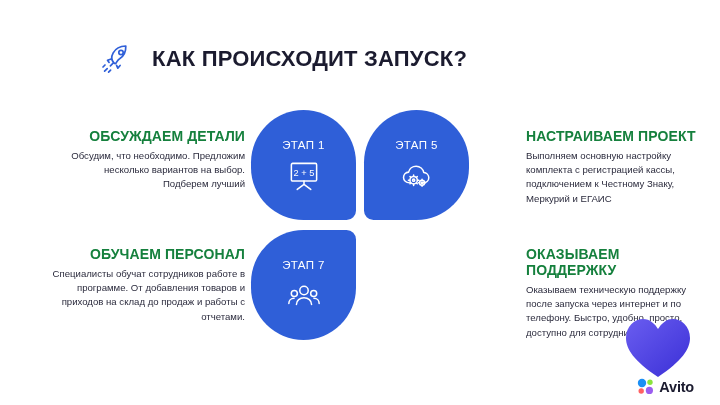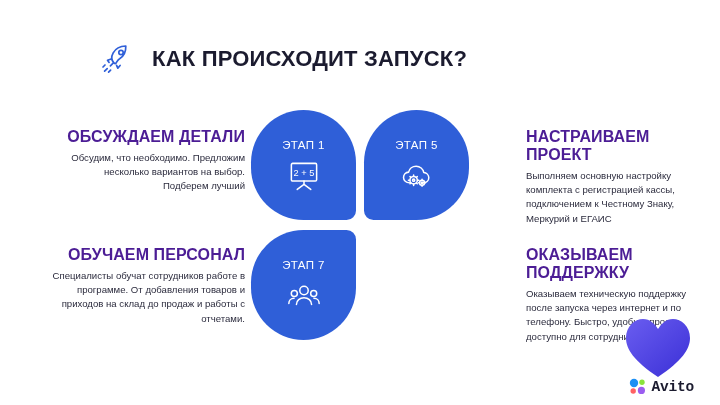--- a/index.html
+++ b/index.html
@@ -90,23 +90,23 @@
     width: 38px;
     height: 32px;
   }
 
   
   .block {
     position: absolute;
     width: 185px;
   }
   .block-head {
-    font-size: 16px;
+    font-size: 14px;
     font-weight: bold;
-    color: #4c1d95;
+    color: #15803d;
     margin-bottom: 5px;
     letter-spacing: 0.1px;
   }
   .block-body {
     font-size: 9.6px;
     line-height: 14.2px;
     color: #2b2b3d;
   }
   .left {
     text-align: right;
@@ -129,21 +129,20 @@
     width: 68px;
     height: 62px;
   }
   .avito-logo {
     position: absolute;
     right: 26px;
     bottom: 10px;
     display: flex;
     align-items: center;
     gap: 5px;
-    font-family: Liberation Mono, monospace;
   }
   .avito-dots {
     width: 17px;
     height: 17px;
     position: relative;
   }
   .avito-text {
     font-size: 14.5px;
     font-weight: bold;
     color: #1b1b2f;

